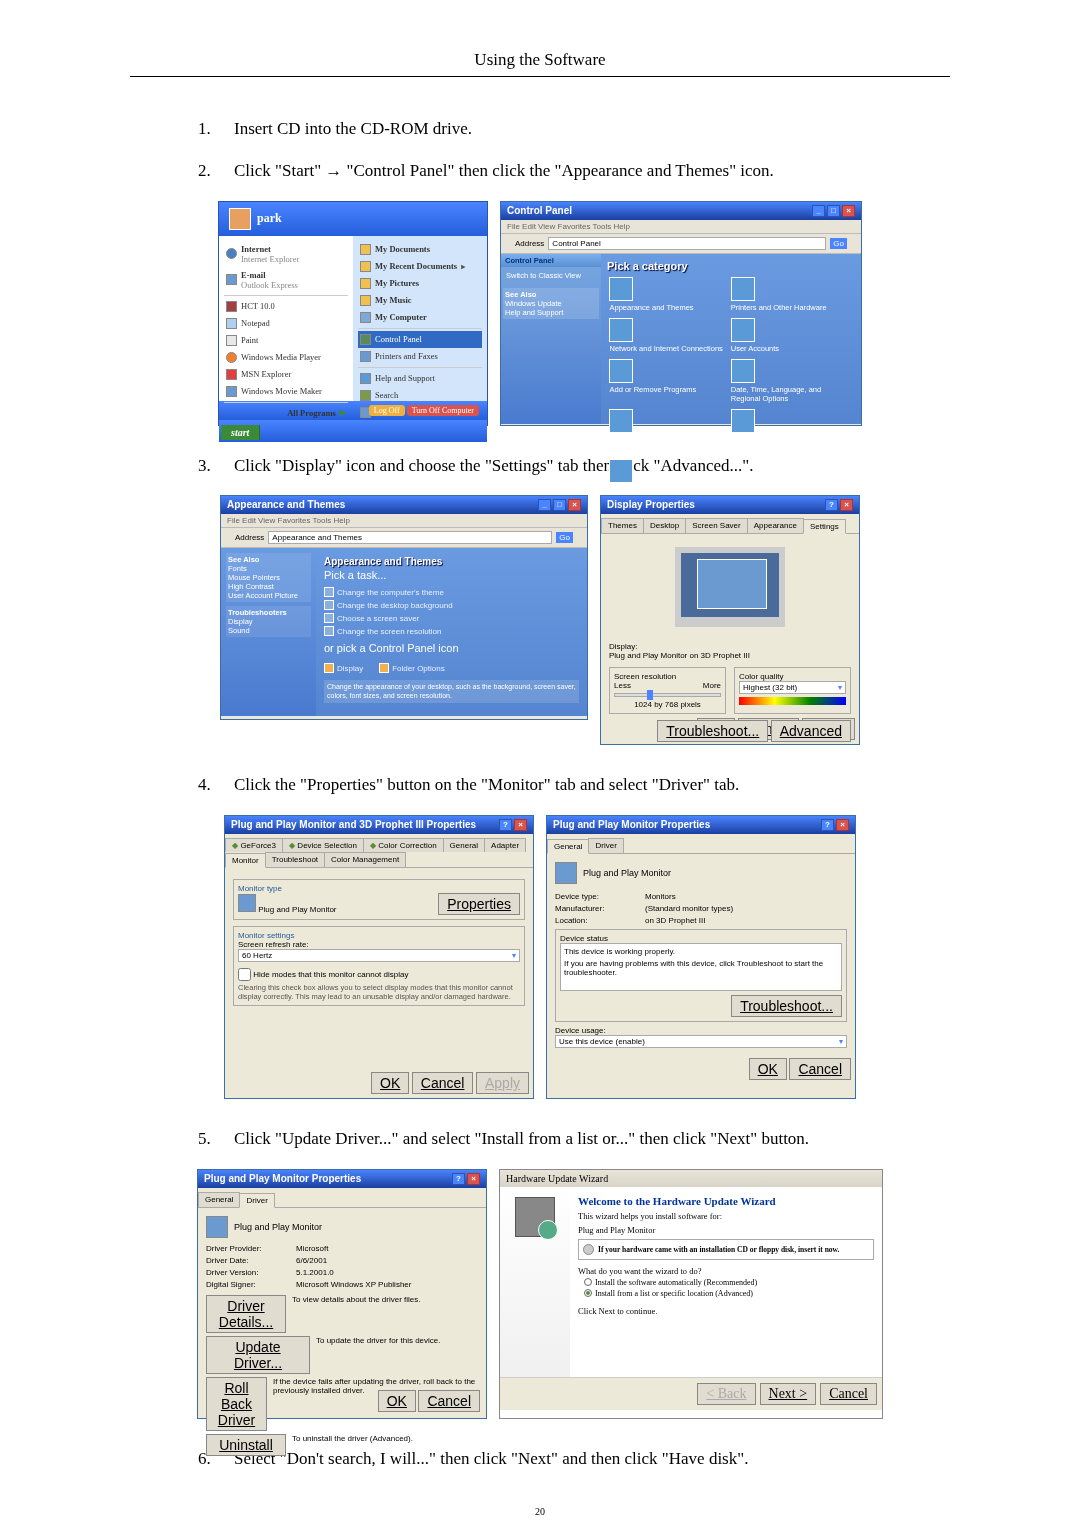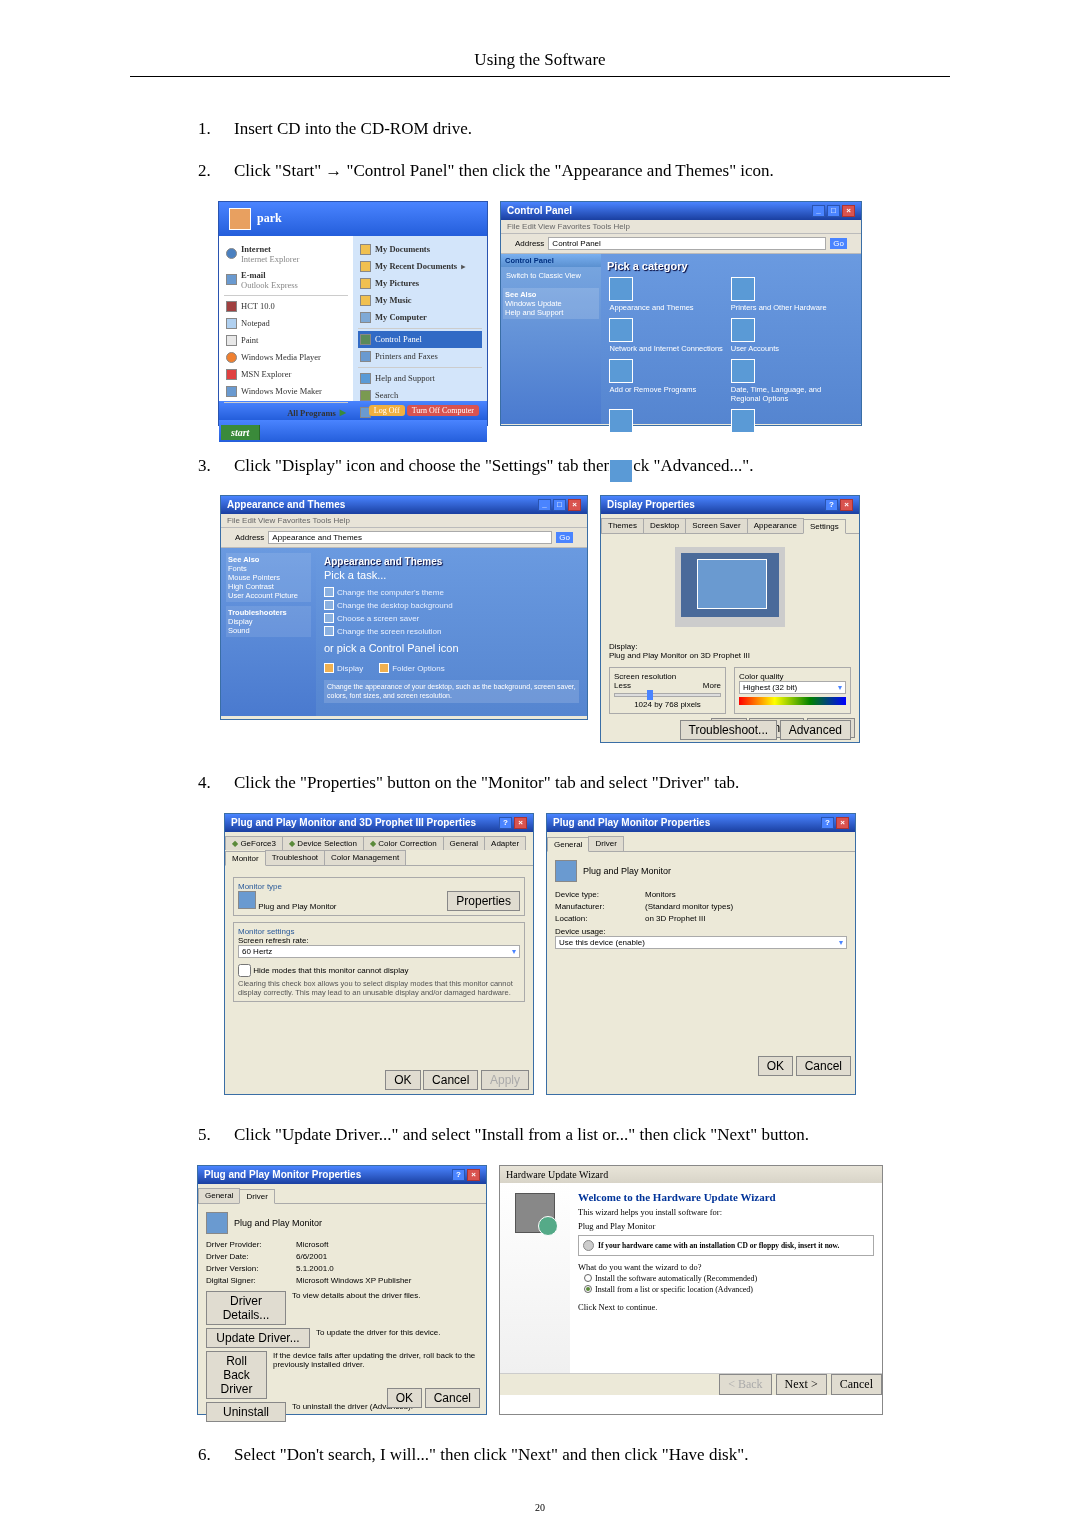--- a/index.html
+++ b/index.html
@@ -75,21 +75,21 @@
     .dlg-tab { padding: 2px 6px; border:1px solid #aaa; border-bottom:none; background:#e0dcd0; margin-right: -1px;}
     .dlg-tab.active { background:#ece9d8; border-bottom:1px solid #ece9d8; position:relative;top:1px;}
     .dlg-body { background:#ece9d8; padding: 8px; height: 180px; position:relative;}
     .monitor-preview { width: 110px; height: 80px; background: #4a6a9a; border: 6px solid #ccc; border-bottom-width: 10px; margin: 5px auto 15px; position:relative;}
     .mp-inner{position:absolute;top:6px;left:16px;width:70px;height:50px;background:#6a9ad0;border:1px solid #fff;}
     .dlg-row { display:flex; font-size:8px; gap:8px;}
     .dlg-col { flex:1; }
     .groupbox { border:1px solid #aaa; padding:4px; font-size:8px; margin-top:3px;}
     .slider { height:4px;background:#ddd;border:1px solid #aaa;position:relative;margin:3px 0;}
     .slider-thumb{width:6px;height:10px;background:#4a84ff;position:absolute;top:-4px;left:30%;}
-    .btn3d { font-size:12px; padding:2px 8px; border:1px solid #888; background:#e0dcd0; display:inline-block;}
+    .btn3d { font-size:14px; padding:2px 8px; border:1px solid #888; background:#e0dcd0; display:inline-block;text-decoration:underline;}
     .dlg-btns { text-align:right; padding:4px; background:#ece9d8;}
     .select{border:1px solid #aaa;background:#fff;padding:1px 3px;font-size:8px;display:flex;justify-content:space-between;}
     .select .dd{color:#4a84ff;}
 
     
     .widedlg { width: 310px; }
     .widedlg .dlg-body { height: 200px; }
     .fieldrow { display:flex; font-size:8px; margin: 3px 0; }
     .fieldrow .lbl{width:90px;}
     .narrowdlg { width: 310px; }
@@ -99,21 +99,21 @@
     .wizard { width: 384px; border: 1px solid #888; }
     .wizard .wiz-body { display:flex; height: 190px; background:#fff;}
     .wiz-side { width: 70px; background: linear-gradient(#fff,#f0f0f0); display:flex;align-items:flex-start;justify-content:center;padding-top:10px;}
     .wiz-icon { width: 40px; height: 40px; background: #888; border: 1px solid #555; position:relative;}
     .wiz-icon::after{content:"";position:absolute;right:-4px;bottom:-4px;width:18px;height:18px;background:#5a8;border-radius:50%;border:1px solid #fff;}
     .wiz-main { flex:1; padding: 8px; font-size: 8.5px; }
     .wiz-main h4 { font-size: 11px; font-weight: bold; color:#003399; margin-bottom:4px;}
     .radio-row { font-size: 8px; margin: 2px 0; padding-left: 6px; display:flex;align-items:center;gap:3px;}
     .radio{width:8px;height:8px;border:1px solid #666;border-radius:50%;display:inline-block;}
     .radio.sel::after{content:"";display:block;width:4px;height:4px;background:#5a8a3a;border-radius:50%;margin:1px;}
-    .wiz-btns { border-top:1px solid #ccc; text-align:right; background:#ece9d8;}
+    .wiz-btns { border-top:1px solid #ccc; padding:5px; text-align:right; background:#ece9d8;}
 
     .driver-bot-btns{position:absolute;bottom:6px;right:6px;}
   </style>
 </head>
 <body>
 
 <div class="page">
   <div class="header-title">Using the Software</div>
 
   <div class="step">
@@ -463,20 +463,28 @@
             <span>Monitors</span>
           </div>
         <div class="fieldrow">
             <span class="lbl">Manufacturer:</span>
             <span>(Standard monitor types)</span>
           </div>
         <div class="fieldrow">
             <span class="lbl">Location:</span>
             <span>on 3D Prophet III</span>
           </div>
+        <div class="groupbox" style="margin-top:4px">
+          <div>Device status</div>
+          <div style="border:1px solid #aaa;background:#fff;padding:3px;height:48px;font-size:8px">
+            <div>This device is working properly.</div>
+            <div style="margin-top:3px">If you are having problems with this device, click Troubleshoot to start the troubleshooter.</div>
+          </div>
+          <div style="text-align:right;margin-top:4px"><span class="btn3d">Troubleshoot...</span></div>
+        </div>
         <div style="margin-top:4px;font-size:8px">Device usage:</div>
         <div class="select">
             <span>Use this device (enable)</span>
             <span class="dd">▾</span>
           </div>
       </div>
       <div class="dlg-btns">
         <span class="btn3d">OK</span>
         <span class="btn3d">Cancel</span>
       </div>

